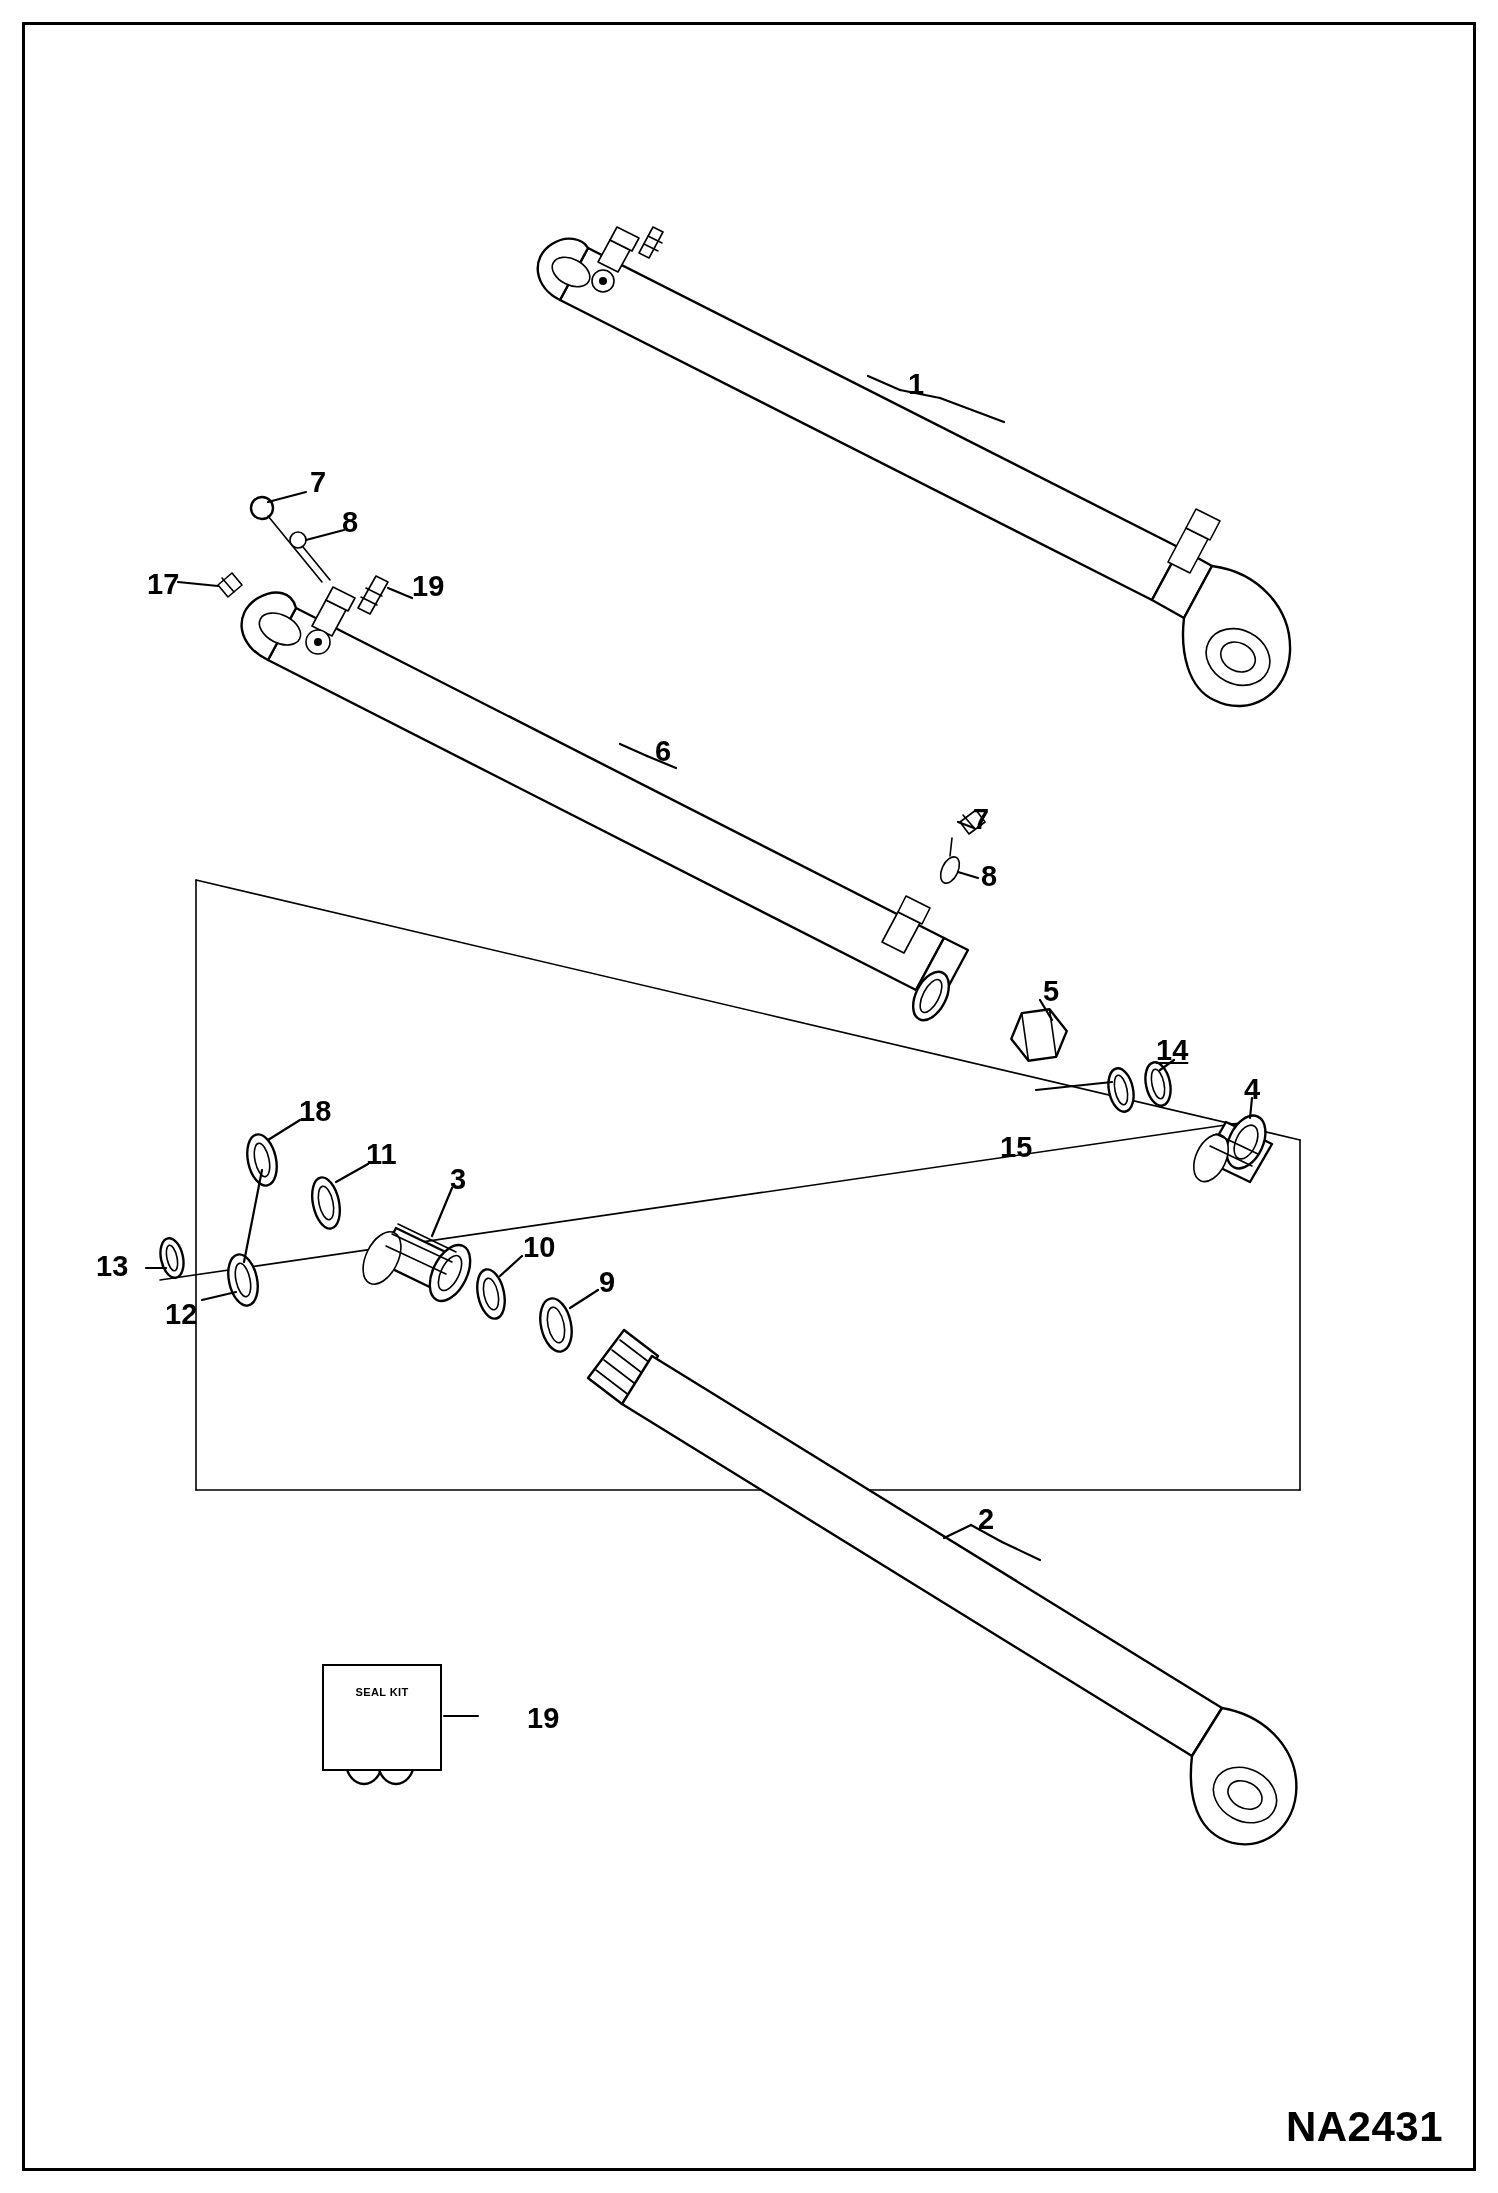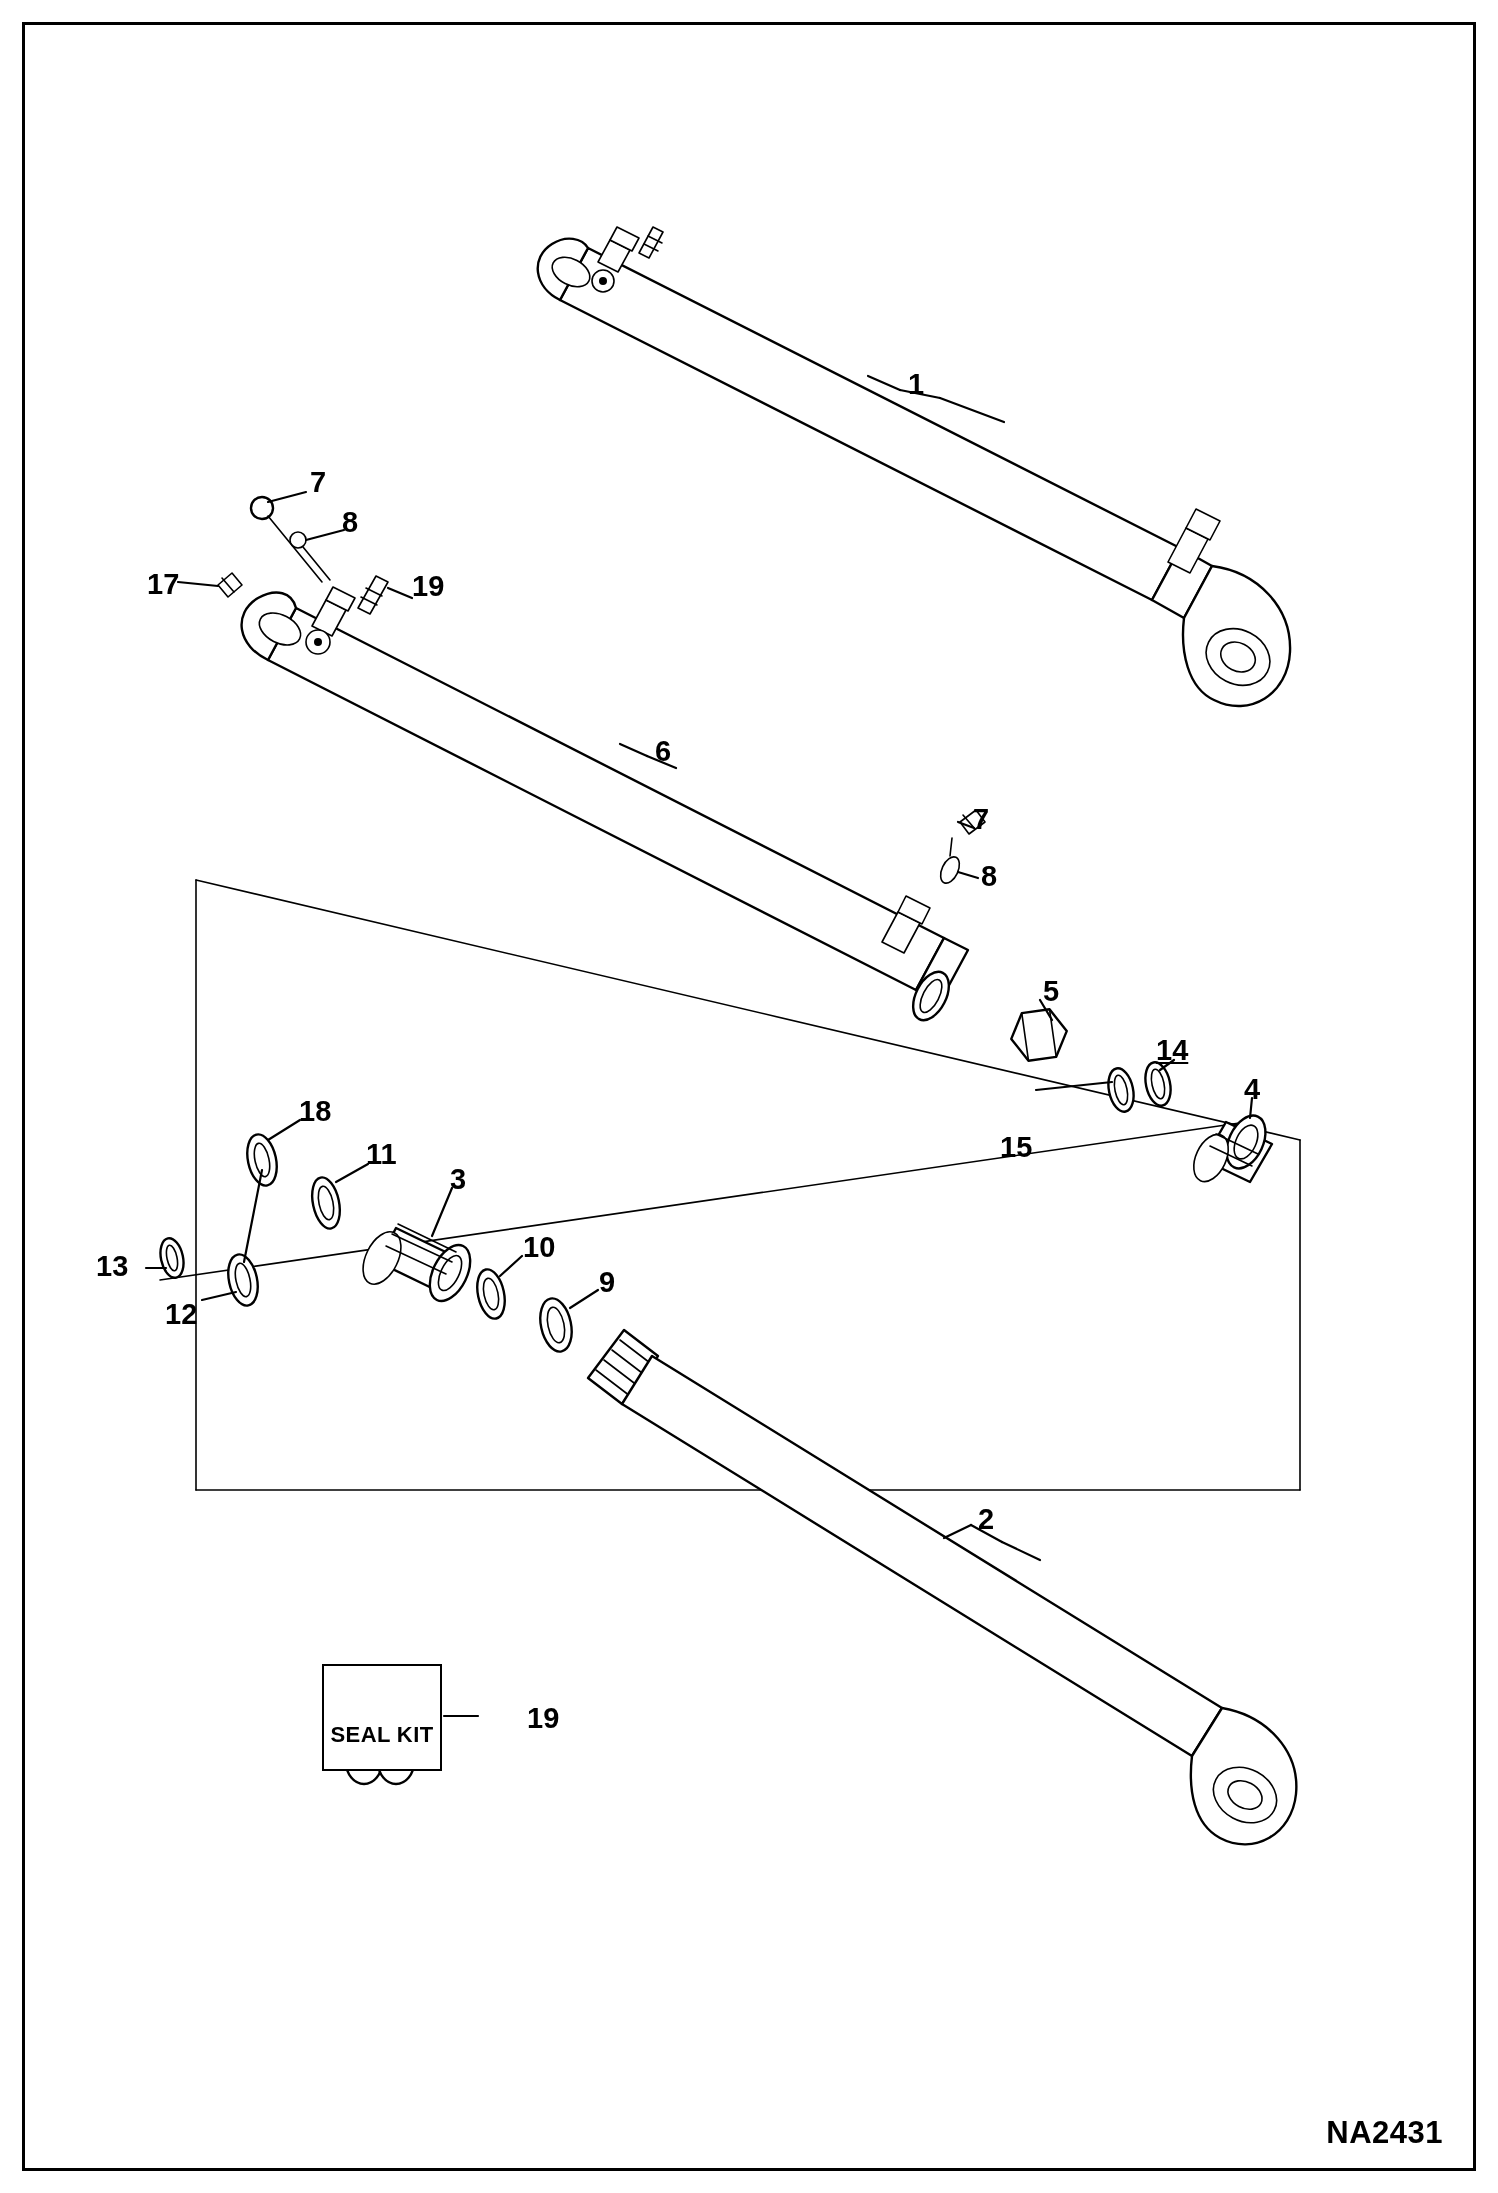--- a/index.html
+++ b/index.html
@@ -40,21 +40,21 @@
     font-weight: bold;
     color: #000000;
     line-height: 1;
     white-space: nowrap;
   }
   #drawing-code {
     position: absolute;
     right: 55px;
     bottom: 42px;
     font-family: "Liberation Sans", sans-serif;
-    font-size: 31px;
+    font-size: 42px;
     font-weight: bold;
     letter-spacing: 0.5px;
     color: #000000;
   }
   #seal-kit-box {
     position: absolute;
     left: 322px;
     top: 1664px;
     width: 120px;
     height: 107px;
@@ -62,25 +62,24 @@
     background: #ffffff;
     box-sizing: border-box;
   }
   #seal-kit-label {
     position: absolute;
     left: 0;
     top: 20px;
     width: 100%;
     text-align: center;
     font-family: "Liberation Sans", sans-serif;
-    font-size: 22px;
+    font-size: 11px;
     font-weight: bold;
     letter-spacing: 0.4px;
     color: #000000;
-    margin-top: 36px;
   }
 </style>
 </head>
 <body>
 
 <div id="page">
 
   <div id="frame"></div>
 
   <svg id="svg-layer" viewBox="0 0 1498 2193">

